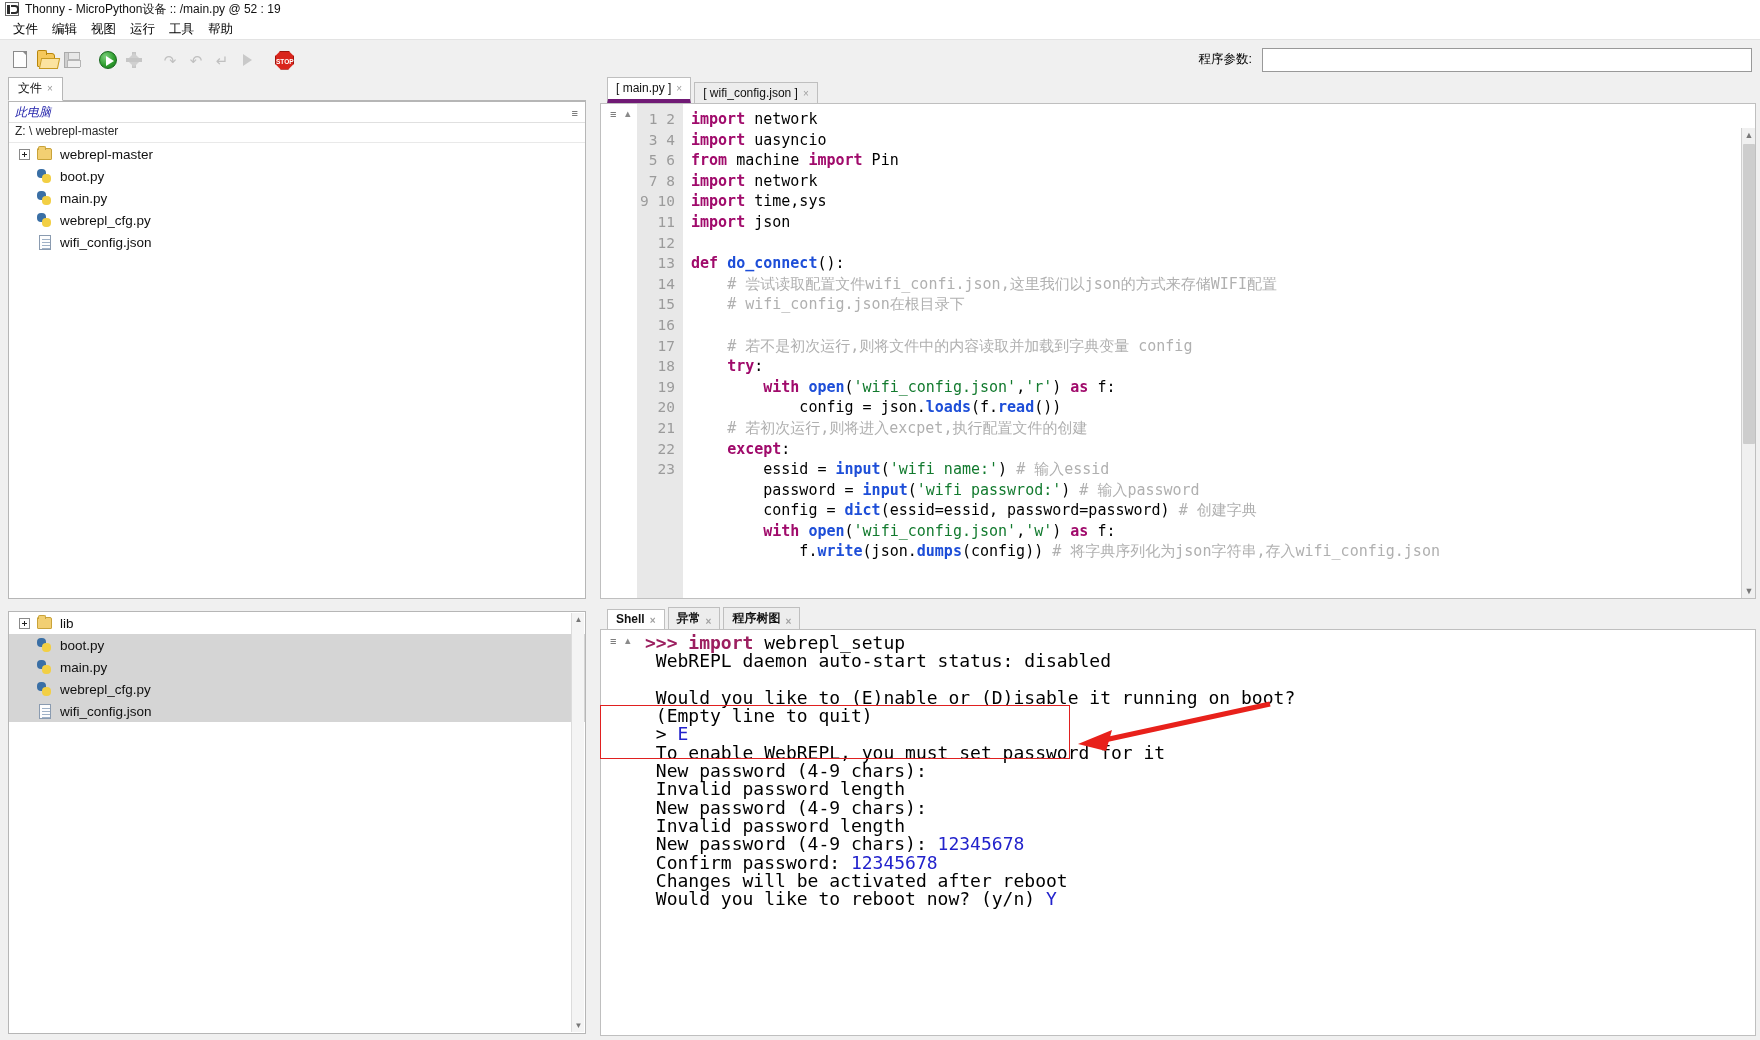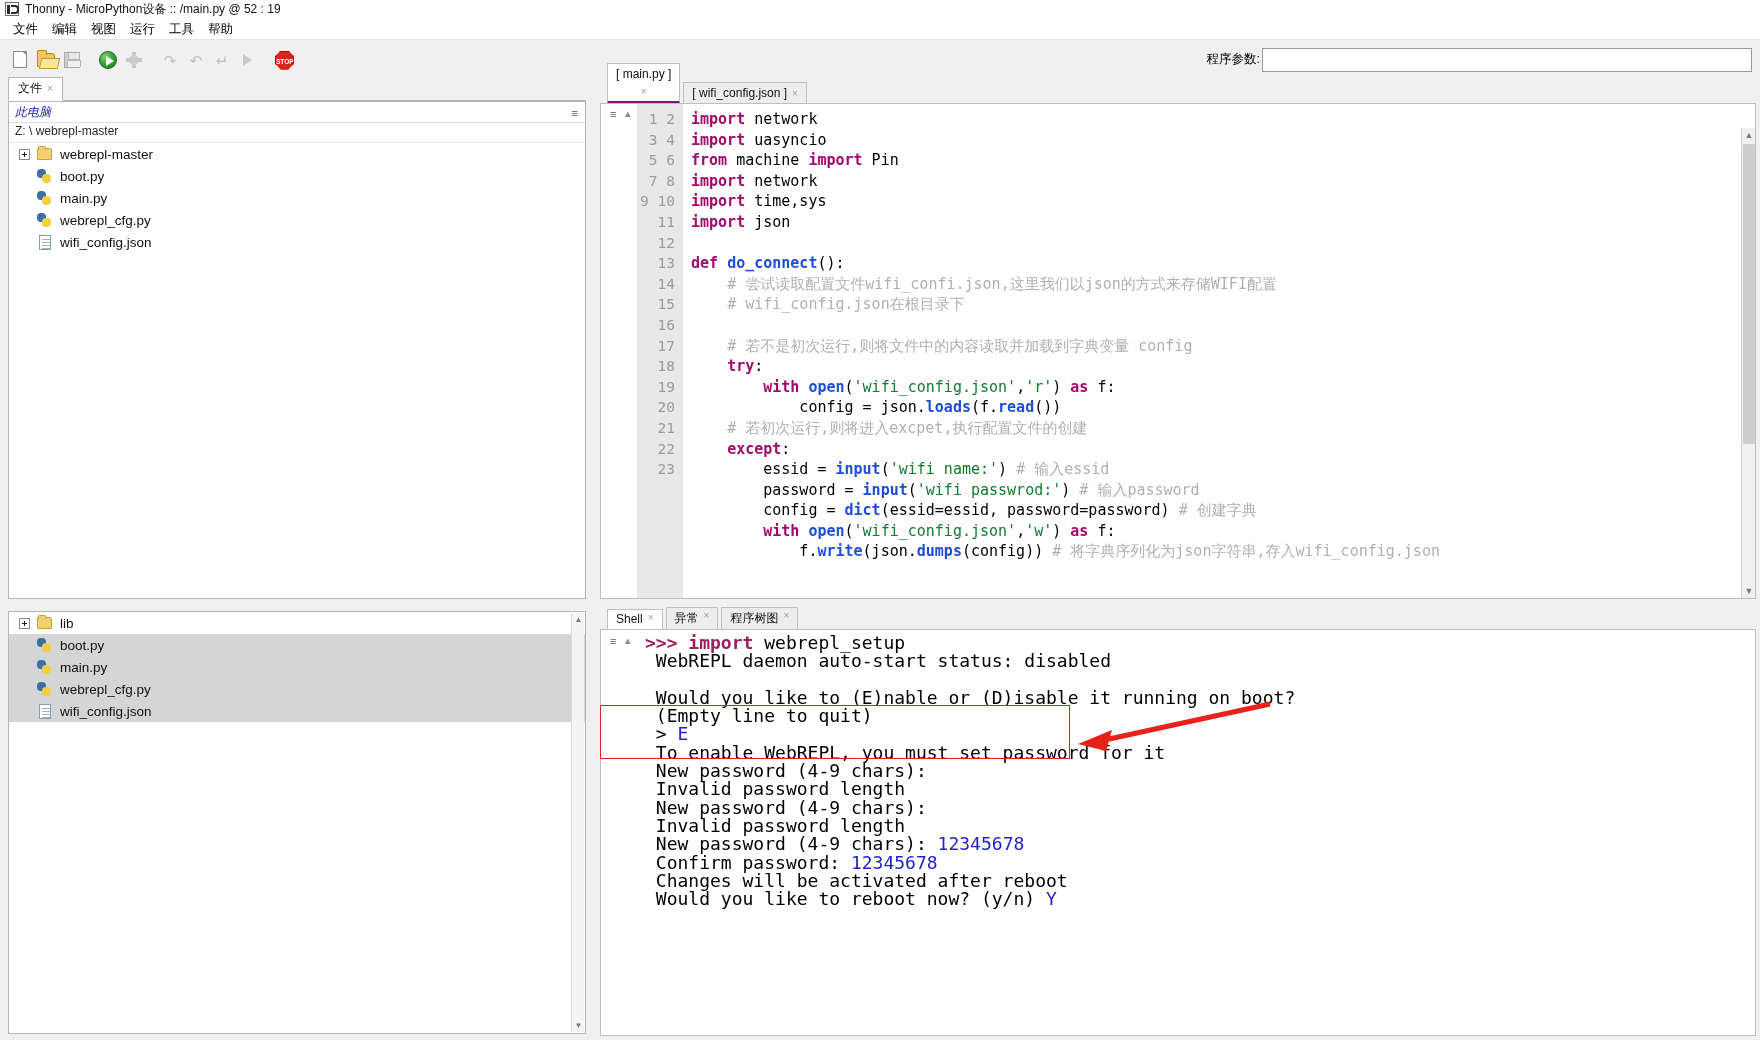--- a/index.html
+++ b/index.html
@@ -141,21 +141,21 @@
     width: 19px; height: 19px; position: absolute; left: 2px; top: 2px;
     background: #d9251c; border: 1.5px solid #9c140d;
     clip-path: polygon(30% 0%, 70% 0%, 100% 30%, 100% 70%, 70% 100%, 30% 100%, 0% 70%, 0% 30%);
     color: #fff; font-size: 6.5px; font-weight: bold;
     line-height: 19px; text-align: center;
     font-family: "Liberation Sans", sans-serif;
   }
 
   .prog-args {
     position: absolute; right: 8px; top: 50%; transform: translateY(-50%);
-    display: flex; align-items: center; gap: 2px;
+    display: flex; align-items: center; gap: 10px;
   }
   .prog-args-label { font-size: 12.5px; color: #000; }
   .prog-args-input {
     width: 490px; height: 24px;
     background: #ffffff; border: 1px solid #999;
     font-size: 12px; padding: 1px 4px;
     font-family: "Liberation Sans", sans-serif;
   }
 
   
@@ -252,21 +252,21 @@
   .editor-panel { position: absolute; left: 0; top: 0; right: 0; height: 520px; }
   .shell-panel  { position: absolute; left: 0; top: 528px; right: 0; bottom: 0; }
 
   .editor-tabs { height: 24px; display: flex; align-items: flex-end; padding-left: 7px; }
   .etab {
     display: flex; align-items: center; gap: 5px;
     padding: 3px 8px 4px 8px; font-size: 12px; color: #111;
     background: #ededed; border: 1px solid #bfbfbf; border-bottom: none;
     margin-right: 3px; position: relative; top: 1px; white-space: nowrap;
   }
-  .etab.active { background: #ffffff; border-bottom: 3px solid #701a75; flex-direction: column; }
+  .etab.active { background: #ffffff; border-bottom: 5px solid #701a75; }
   .etab .x { color: #a0a0a0; font-size: 10px; }
 
   .code-area {
     position: absolute; left: 0; top: 24px; right: 0; bottom: 0;
     background: #ffffff; border: 1px solid #bfbfbf;
     display: flex; overflow: hidden;
   }
   .gutter-left {
     width: 36px; background: #ffffff; position: relative; flex: 0 0 auto;
     border-right: 1px solid #ffffff;
@@ -304,24 +304,24 @@
   .vscroll-edit .arrow-up { top: 0; }
   .vscroll-edit .arrow-dn { bottom: 0; }
   .vscroll-edit .thumb {
     position: absolute; left: 1px; width: 12px; top: 16px; height: 300px;
     background: #cdcdcd; border-radius: 1px;
   }
 
   
   .shell-tabs { height: 22px; display: flex; align-items: flex-end; padding-left: 7px; }
   .stab {
-    display: flex; align-items: flex-start; gap: 5px;
+    display: flex; align-items: flex-end; gap: 5px;
     padding: 2px 8px 3px 8px; font-size: 12px; color: #111;
     background: #ededed; border: 1px solid #bfbfbf; border-bottom: none;
-    margin-right: 3px; position: relative; top: 1px; white-space: nowrap;
+    margin-right: 3px; position: relative; top: 1px; white-space: nowrap; font-weight: bold;
   }
   .stab.active { background: #ffffff; border-bottom: 1px solid #fff; }
   .stab .x { color: #a0a0a0; font-size: 10px; }
 
   .shell-body {
     position: absolute; left: 0; top: 22px; right: 0; bottom: 0;
     background: #ffffff; border: 1px solid #bfbfbf;
     display: flex; overflow: hidden;
   }
   .shell-gutter { width: 36px; position: relative; flex: 0 0 auto; }

